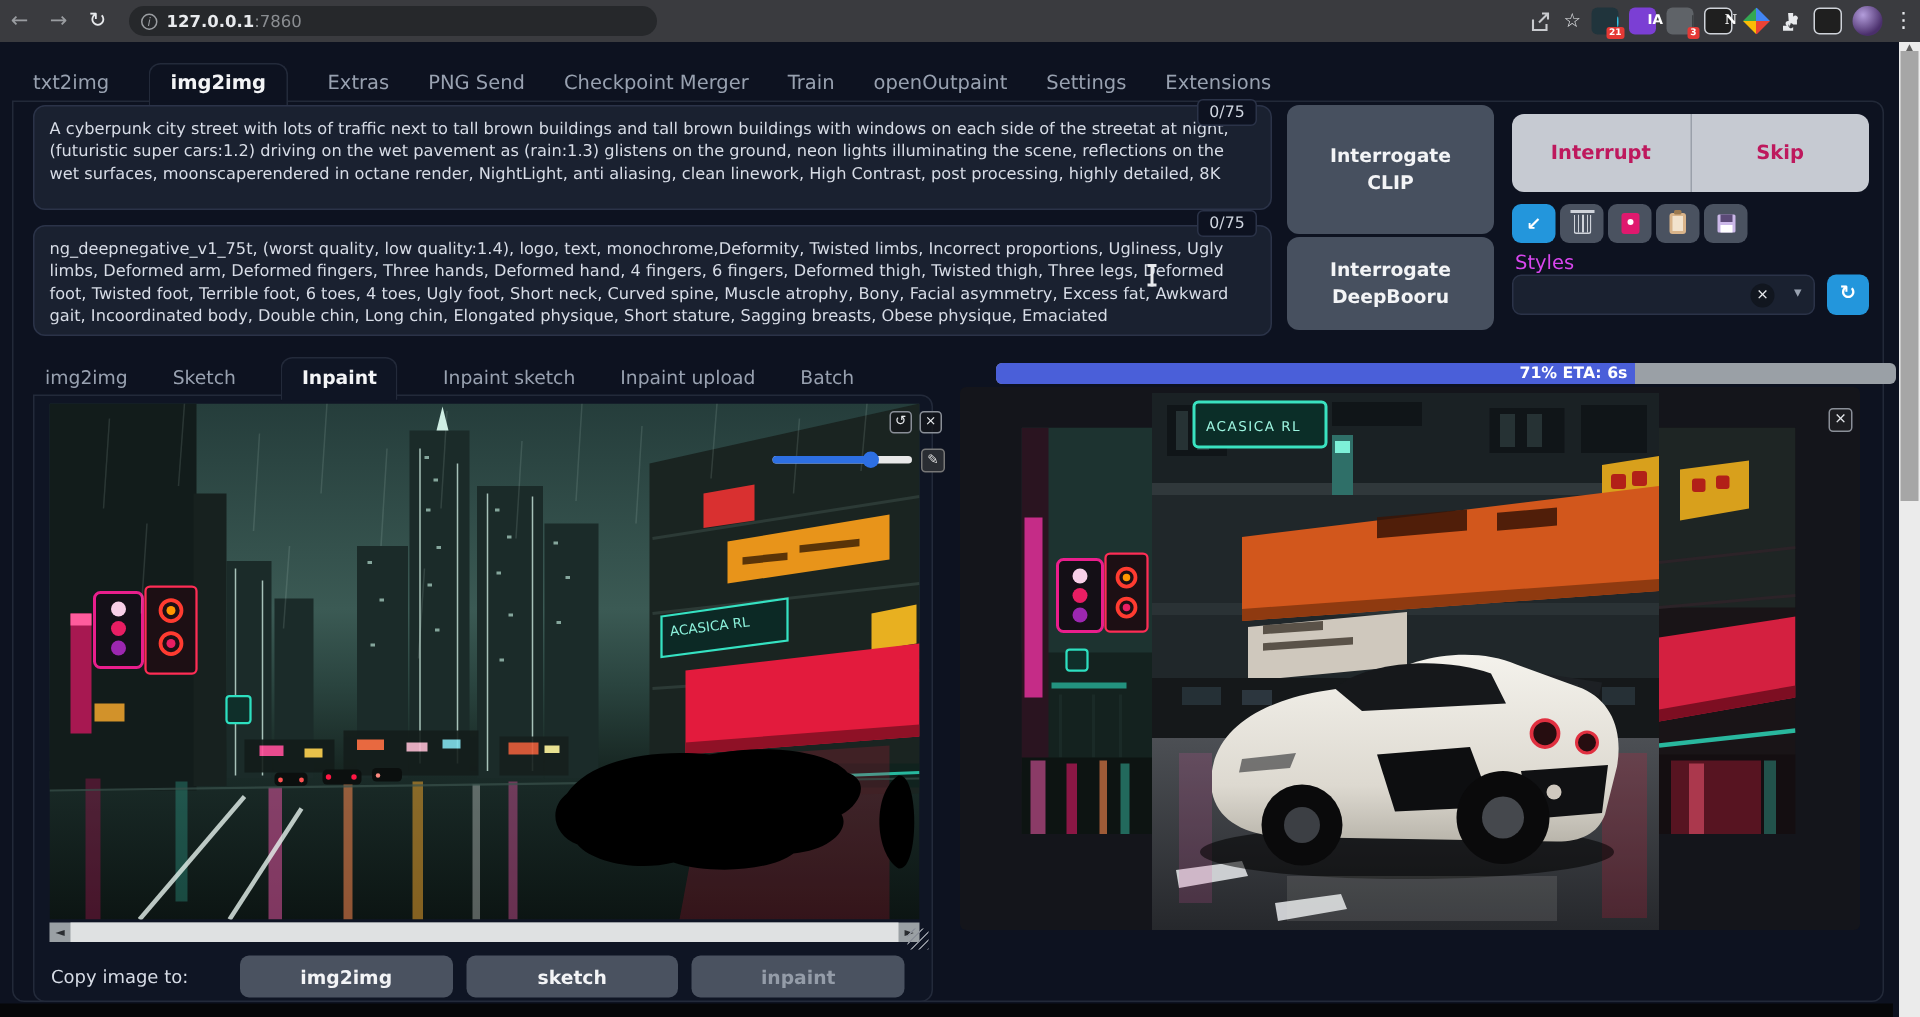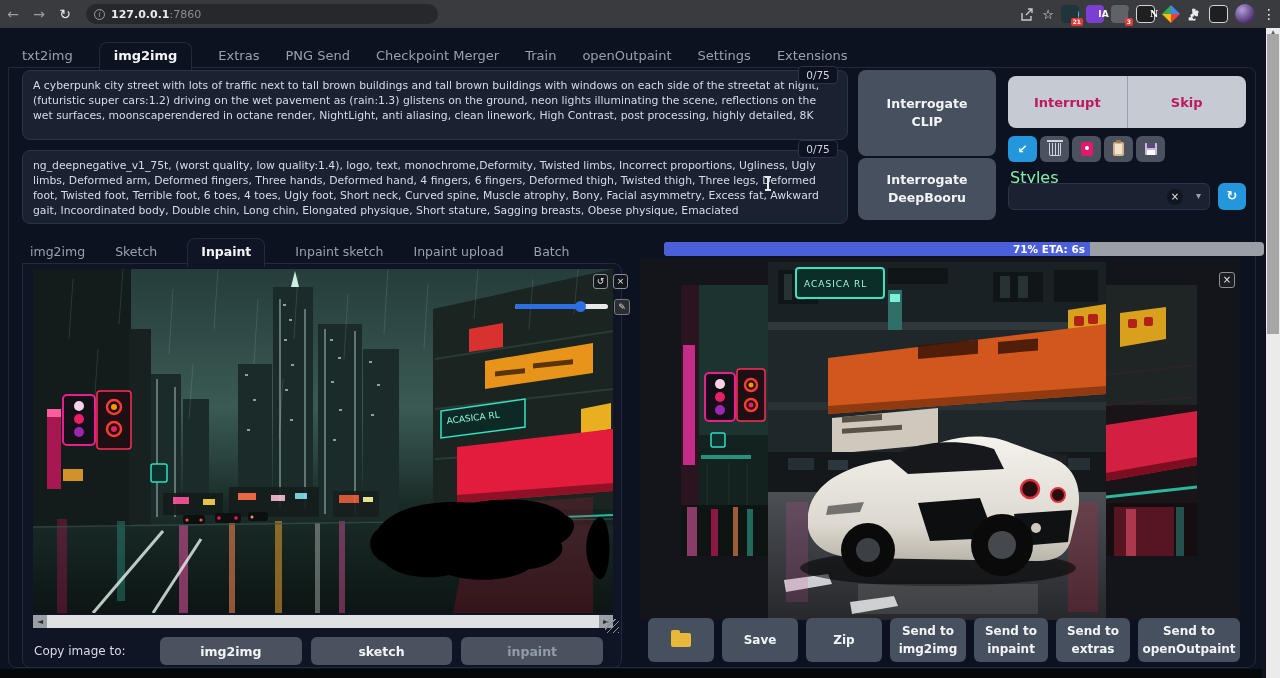--- a/index.html
+++ b/index.html
@@ -39,21 +39,21 @@
   .ibeam::before,.ibeam::after { content:""; position:absolute; left:-2px; width:6px; height:2px; background:#e8eaed; }
   .ibeam::after { bottom:0; }
   
   .interrogate { position:absolute; left:858px; width:138px; background:#47505f; border-radius:8px; color:#f3f4f6; font-weight:bold; font-size:12.5px; display:flex; align-items:center; justify-content:center; text-align:center; line-height:1.45; cursor:pointer; padding:0 20px; }
   .dual-btns { position:absolute; left:1008px; top:76px; width:238px; height:52px; border-radius:8px; overflow:hidden; display:flex; }
   .dual-btns .half { flex:1; background:var(--interrupt-gray); color:#be185d; font-weight:bold; font-size:13px; display:flex; align-items:center; justify-content:center; cursor:pointer; }
   .dual-btns .half:first-child { border-right:1px solid #9aa0aa; }
   .tool-row { position:absolute; left:1008px; top:136px; display:flex; gap:3px; }
   .tool-btn { width:29px; height:26px; background:#4a5260; border-radius:6px; display:flex; align-items:center; justify-content:center; cursor:pointer; }
   .tool-btn.blue { background:var(--accent-blue); color:#fff; font-size:12px; font-weight:bold; }
-  .styles-label { position:absolute; left:1010px; top:168px; font-size:16px; color:#86efac; }
+  .styles-label { position:absolute; left:1010px; top:168px; font-size:13px; color:#d946ef; }
   .styles-dd { position:absolute; left:1008px; top:183px; width:202px; height:27px; background:#1a2130; border:1px solid #2b3348; border-radius:6px; }
   .dd-clear { position:absolute; right:26px; top:5px; width:16px; height:16px; border-radius:50%; background:#11161f; color:#e8eaed; font-size:10px; text-align:center; line-height:15px; cursor:pointer; }
   .dd-caret { position:absolute; right:8px; top:6px; color:#98a1b0; font-size:10px; cursor:pointer; }
   .refresh-btn { position:absolute; left:1218px; top:183px; width:28px; height:27px; background:var(--accent-blue); border-radius:6px; color:#fff; font-size:13px; font-weight:bold; text-align:center; line-height:26px; cursor:pointer; }
   
   .ic-trash { width:12px; height:13px; border:1px solid #cfd3da; border-top:none; border-radius:0 0 2px 2px; position:relative; background:repeating-linear-gradient(90deg,#4a5260 0 2px,#cfd3da 2px 3px); }
   .ic-trash::before { content:""; position:absolute; left:-3px; top:-3px; width:16px; height:2px; background:#cfd3da; }
   .ic-card { width:12px; height:14px; border-radius:2px; background:#e0196e; position:relative; }
   .ic-card::after { content:""; position:absolute; left:4px; top:4px; width:4px; height:4px; border-radius:50%; background:#fff; }
   .ic-clip { width:11px; height:14px; border-radius:2px; background:#d9b48a; position:relative; }
@@ -538,25 +538,14 @@
       <line x1="0" y1="212" x2="91" y2="202" stroke="#2de0c0" stroke-width="3" opacity="0.8"></line>
       <rect y="218" width="91" height="53" fill="#140e11"></rect>
       <rect x="8" y="222" width="60" height="49" fill="#d42040" opacity="0.35"></rect>
       <rect x="20" y="224" width="10" height="47" fill="#ff5c7a" opacity="0.5"></rect>
       <rect x="70" y="222" width="8" height="49" fill="#3cd0b8" opacity="0.35"></rect>
     </svg>
 
     <div class="g-close"><span>×</span></div>
   </div>
 
-  <div class="out-row">
-    <div class="out-btn" style="width:66px;">
-        <span class="ic-folder"></span>
-      </div>
-    <div class="out-btn" style="width:76px;">Save</div>
-    <div class="out-btn" style="width:76px;">Zip</div>
-    <div class="out-btn" style="width:76px;">Send to img2img</div>
-    <div class="out-btn" style="width:74px;">Send to inpaint</div>
-    <div class="out-btn" style="width:74px;">Send to extras</div>
-    <div class="out-btn" style="width:102px;">Send to openOutpaint</div>
-  </div>
 
 </div>
 
 </body></html>

